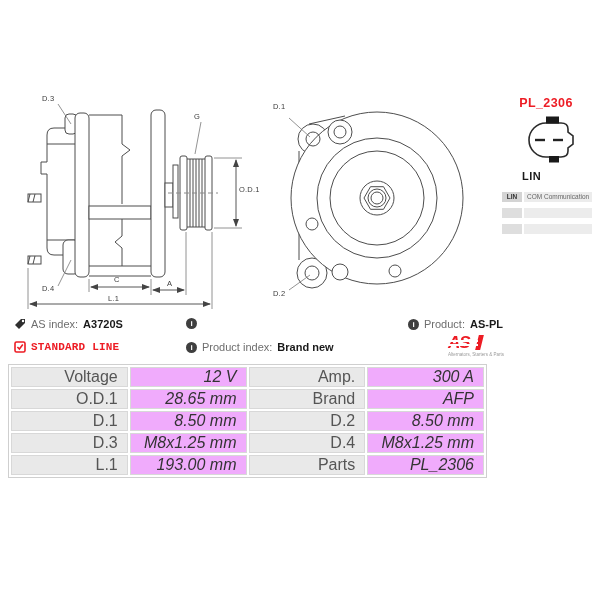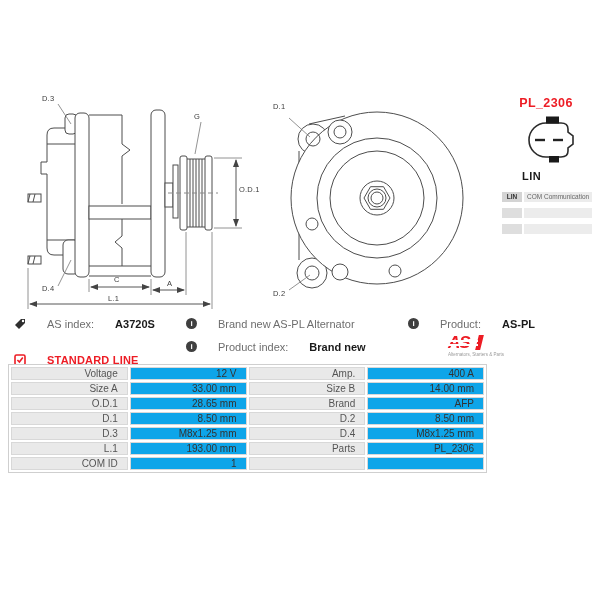--- a/index.html
+++ b/index.html
@@ -17,37 +17,37 @@
   .plug-svg { margin:5px 0 0 20px; }
   .plug-pin-label { margin:1px 0 0 26px; font-size:11px; font-weight:bold; color:#1a1a1a; letter-spacing:.5px; }
   .pin-table { margin:10px 0 0 6px; width:90px; }
   .pin-row { display:flex; height:10px; margin-bottom:6px; }
   .pin-cell { font-size:6.5px; line-height:10px; overflow:hidden; white-space:nowrap; }
   .pin-cell.pin { width:20px; background:#d4d4d4; color:#333; font-weight:bold; text-align:center; margin-right:2px; }
   .pin-cell.desc { width:68px; background:#ececec; color:#666; padding-left:3px; }
   .pin-row.empty .pin { background:#dedede; }
 
   
-  .info-item { position:absolute; display:flex; align-items:flex-start; gap:21px; font-size:11px; color:#6e6e6e; white-space:nowrap; }
+  .info-item { position:absolute; display:flex; align-items:center; gap:5px; font-size:11px; color:#6e6e6e; white-space:nowrap; }
   .info-item b { color:#1a1a1a; }
   .info-item.redline { color:#ed1c24; font-weight:bold; letter-spacing:.2px; }
 
   
   .logo { position:absolute; left:448px; top:334px; width:50px; }
   .logo-mark { position:relative; height:17px; width:40px; }
   .logo-as { font-style:italic; font-weight:bold; font-size:17px; line-height:17px; color:#ed1c24; letter-spacing:-1px; }
   .logo-bar { position:absolute; right:6px; top:1px; width:5px; height:15px; background:#ed1c24; transform:skewX(-14deg); }
   .logo-stripe { position:absolute; left:0; width:30px; height:1.5px; background:#fff; }
   .logo-tagline { font-size:4.5px; color:#9a9a9a; white-space:nowrap; margin-top:1px; }
 
   
   table.spec { position:absolute; left:8px; top:364px; width:479px; border-collapse:separate; border-spacing:2px; border:1px solid #cfcfcf; background:#fff; table-layout:fixed; }
-  table.spec td { height:13px; font-size:10px; border:1px solid #d8d8d8; text-align:right; padding:0 9px 0 2px; vertical-align:middle; overflow:hidden; }
+  table.spec td { height:13px; font-size:16px; border:1px solid #d8d8d8; text-align:right; padding:0 9px 0 2px; vertical-align:middle; overflow:hidden; }
   td.lbl { background:#e9e9e9; color:#555; }
-  td.val { background:#0ea5e9; color:#333; }
+  td.val { background:#f0abfc; color:#333;font-style:italic; }
 
   svg text { font-family:"Liberation Sans", sans-serif; }
 </style>
 </head>
 <body>
 
 <div class="abs draw" style="left:18px; top:88px; width:250px; height:230px;">
   <svg width="250" height="230" viewBox="0 0 250 230">
     <defs>
       <marker id="ar" markerWidth="9" markerHeight="9" refX="7" refY="3" orient="auto" markerUnits="userSpaceOnUse">
@@ -231,34 +231,33 @@
 
 <div class="info-item" style="left:14px; top:318px;">
   <svg width="12" height="12" viewBox="0 0 12 12">
     <path d="M1 7 L7 1 H11 V5 L5 11 Z" fill="#2f2f2f"></path>
       <circle cx="9" cy="3" r="1.2" fill="#fff"></circle>
   </svg>
   <span>AS index:</span>
   <b>A3720S</b>
 </div>
 
-<div class="info-item redline" style="left:14px; top:354px;">
+<div class="info-item redline" style="left:14px; top:341px;font-family:Liberation Mono, monospace;">
   <svg width="12" height="12" viewBox="0 0 12 12">
     <rect x="1" y="1" width="10" height="10" rx="1.5" fill="none" stroke="#ed1c24" stroke-width="1.6"></rect>
     <path d="M3.4 6 L5.4 8 L8.8 3.6" fill="none" stroke="#ed1c24" stroke-width="1.6"></path>
   </svg>
   <span>STANDARD LINE</span>
 </div>
 
 <div class="info-item" style="left:186px; top:318px;">
   <svg width="11" height="11" viewBox="0 0 11 11">
     <circle cx="5.5" cy="5.5" r="5.5" fill="#3f3f3f"></circle>
       <text x="5.5" y="8.2" font-size="8" font-weight="bold" text-anchor="middle" fill="#fff">i</text>
   </svg>
-  <span>Brand new AS-PL Alternator</span>
 </div>
 
 <div class="info-item" style="left:186px; top:341px;">
   <svg width="11" height="11" viewBox="0 0 11 11">
     <circle cx="5.5" cy="5.5" r="5.5" fill="#3f3f3f"></circle>
       <text x="5.5" y="8.2" font-size="8" font-weight="bold" text-anchor="middle" fill="#fff">i</text>
   </svg>
   <span>Product index:</span>
   <b>Brand new</b>
 </div>
@@ -281,27 +280,21 @@
   </div>
   <div class="logo-tagline">Alternators, Starters &amp; Parts</div>
 </div>
 
 <table class="spec">
   <tbody>
     <tr>
       <td class="lbl">Voltage</td>
       <td class="val">12 V</td>
       <td class="lbl">Amp.</td>
-      <td class="val">400 A</td>
-    </tr>
-    <tr>
-      <td class="lbl">Size A</td>
-      <td class="val">33.00 mm</td>
-      <td class="lbl">Size B</td>
-      <td class="val">14.00 mm</td>
+      <td class="val">300 A</td>
     </tr>
     <tr>
       <td class="lbl">O.D.1</td>
       <td class="val">28.65 mm</td>
       <td class="lbl">Brand</td>
       <td class="val">AFP</td>
     </tr>
     <tr>
       <td class="lbl">D.1</td>
       <td class="val">8.50 mm</td>
@@ -313,20 +306,14 @@
       <td class="val">M8x1.25 mm</td>
       <td class="lbl">D.4</td>
       <td class="val">M8x1.25 mm</td>
     </tr>
     <tr>
       <td class="lbl">L.1</td>
       <td class="val">193.00 mm</td>
       <td class="lbl">Parts</td>
       <td class="val">PL_2306</td>
     </tr>
-    <tr>
-      <td class="lbl">COM ID</td>
-      <td class="val">1</td>
-      <td class="lbl"></td>
-      <td class="val"></td>
-    </tr>
   </tbody>
 </table>
 
 </body></html>

